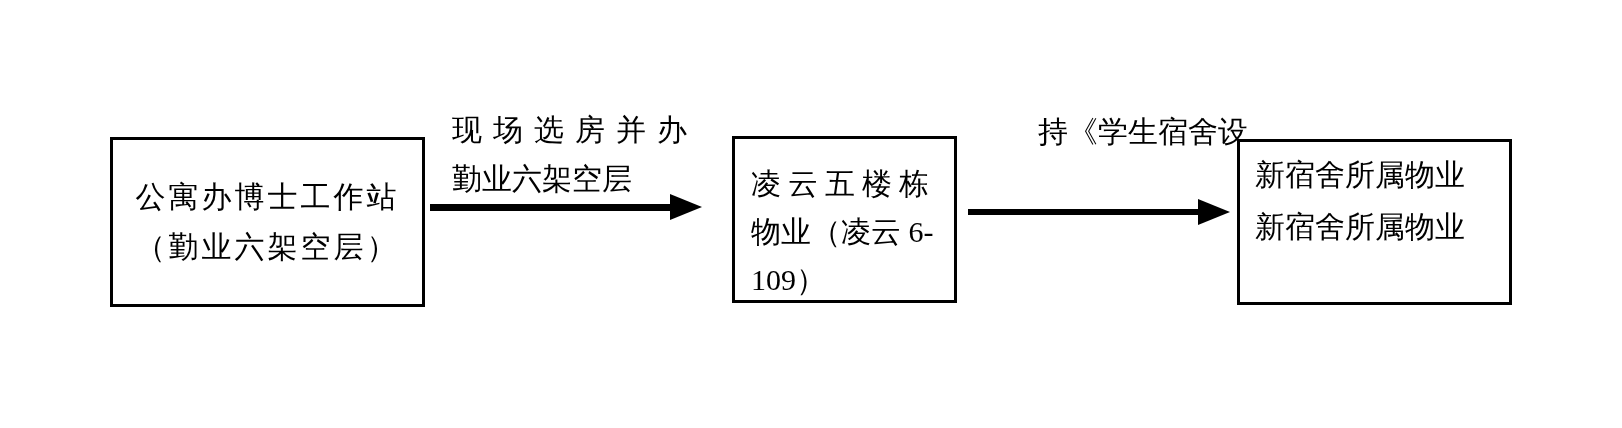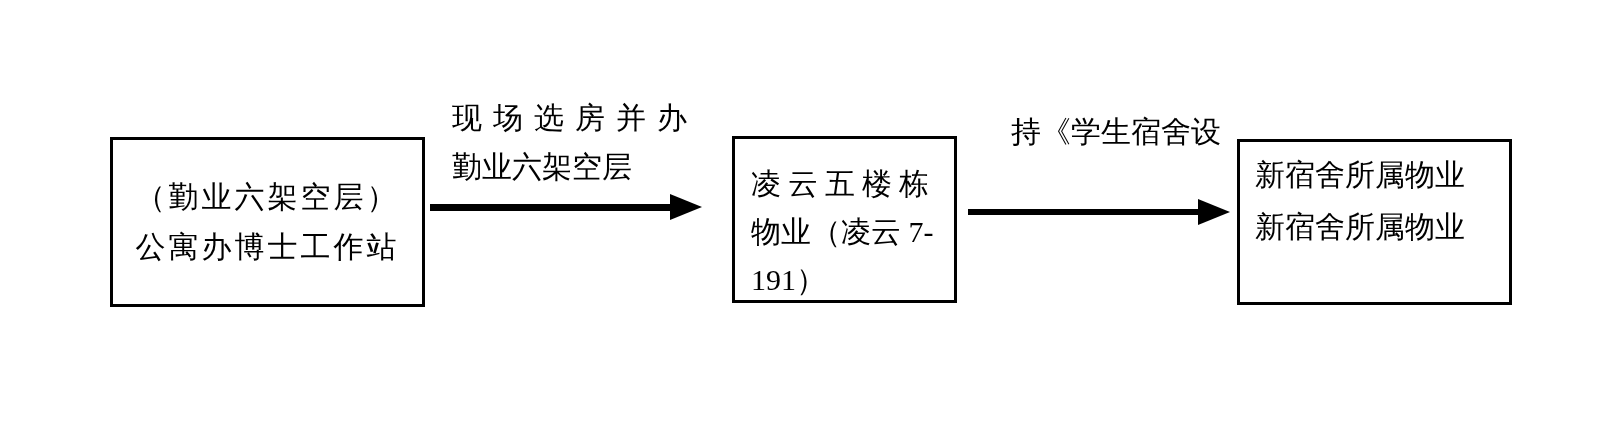--- a/index.html
+++ b/index.html
@@ -36,22 +36,22 @@
     left: 1237px; top: 139px; width: 275px; height: 166px;
     padding: 7px 4px 0 15px; line-height: 52px;
   }
   .edge-label {
     position: absolute;
     font-size: 30px;
     white-space: nowrap;
   }
   .edge-label .line { display: block; }
   #label1 { left: 452px; top: 93px; line-height: 49px; }
-  #label1 .line:first-child { letter-spacing: 11px; }
-  #label2 { left: 1011px; top: 108px; line-height: 48px; }
+  #label1 .line:first-child { letter-spacing: 11px; margin-top: 12px; }
+  #label2 { left: 1038px; top: 108px; line-height: 48px; }
 
   .arrow { position: absolute; }
   .arrow .shaft { position: absolute; background: #000000; }
   .arrow .head {
     position: absolute; width: 0; height: 0;
     border-style: solid;
     border-color: transparent;
     border-left-color: #000000;
     border-width: 13px 0 13px 32px;
   }
@@ -61,38 +61,38 @@
   #arrow2 { left: 968px; top: 199px; width: 262px; height: 27px; }
   #arrow2 .shaft { left: 0; top: 10px; width: 232px; height: 6px; }
   #arrow2 .head { left: 230px; top: 0; }
 </style>
 </head>
 <body>
 
 <div class="canvas">
 
   <div class="node" id="node1">
+    <span class="line">公寓办博士工作站</span>
     <span class="line">（勤业六架空层）</span>
-    <span class="line">公寓办博士工作站</span>
   </div>
 
   <div class="edge-label" id="label1">
     <span class="line">现场选房并办</span>
     <span class="line">勤业六架空层</span>
   </div>
 
   <div class="arrow" id="arrow1">
     <div class="shaft"></div>
     <div class="head"></div>
   </div>
 
   <div class="node" id="node2">
     <span class="line">凌云五楼栋</span>
-    <span class="line">物业（凌云 7-</span>
-    <span class="line">191）</span>
+    <span class="line">物业（凌云 6-</span>
+    <span class="line">109）</span>
   </div>
 
   <div class="edge-label" id="label2">
     <span class="line">持《学生宿舍设</span>
   </div>
 
   <div class="arrow" id="arrow2">
     <div class="shaft"></div>
     <div class="head"></div>
   </div>

